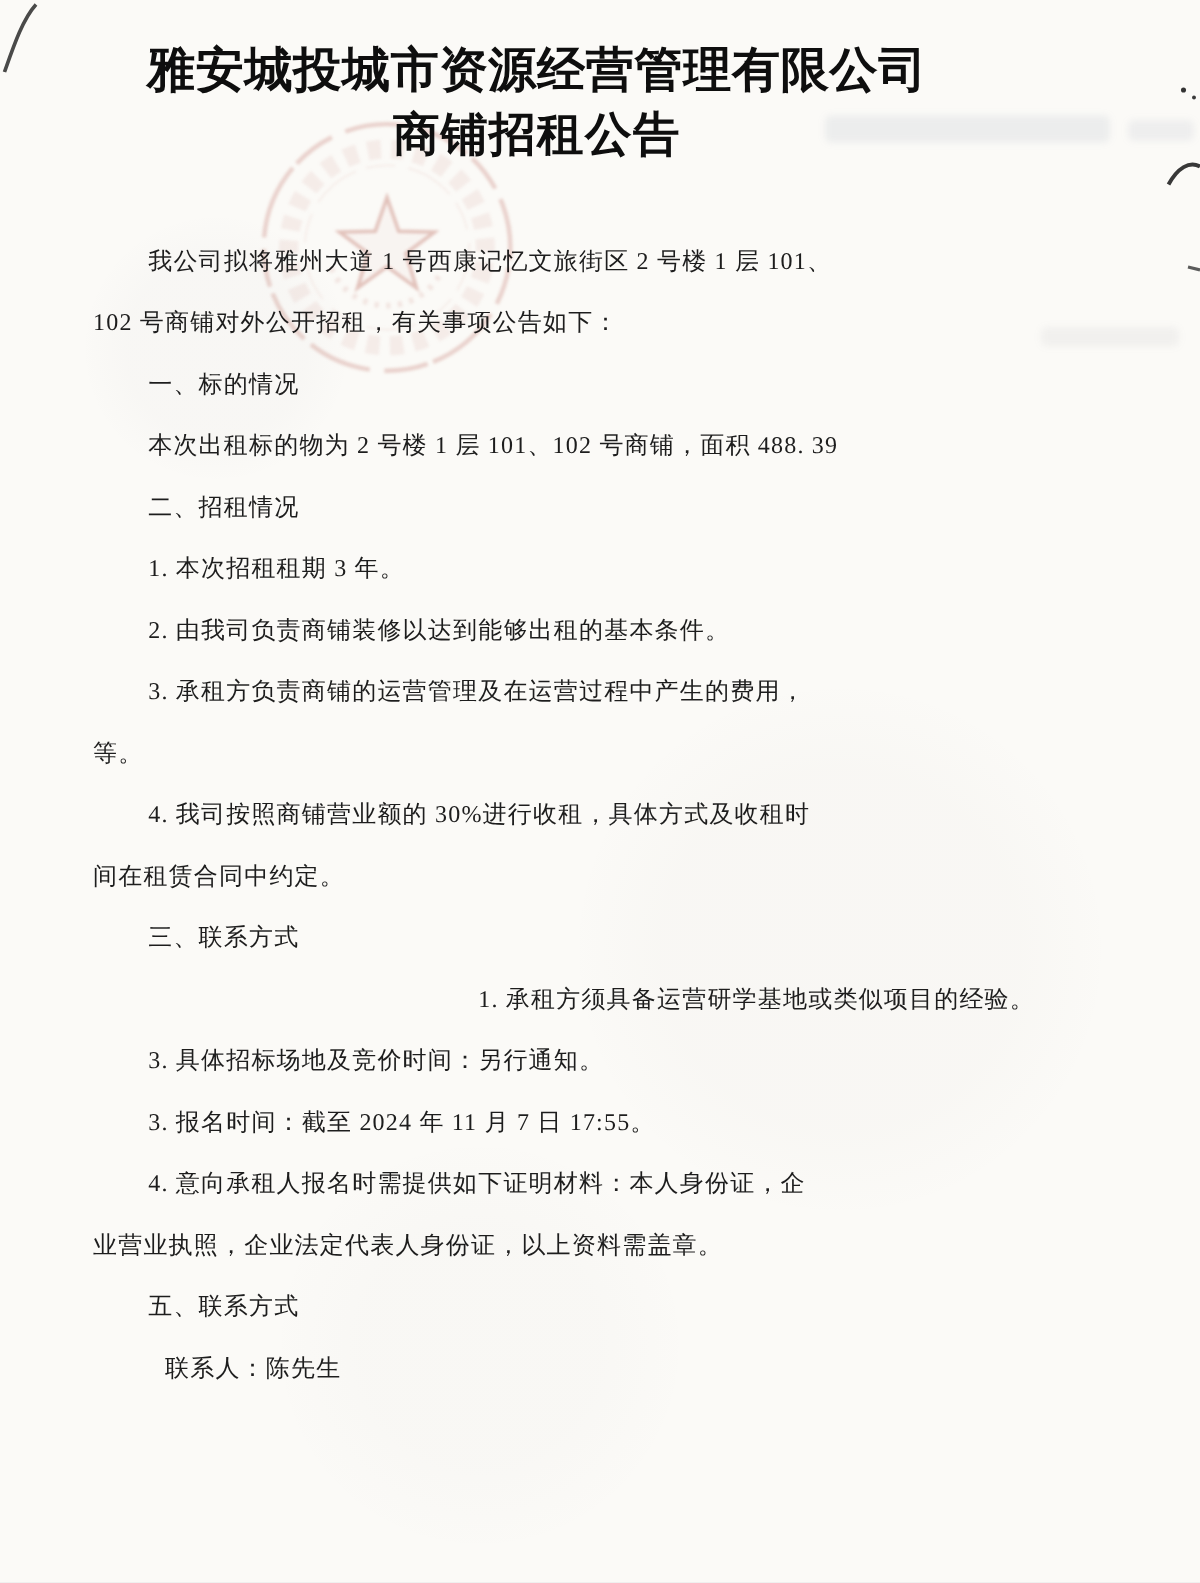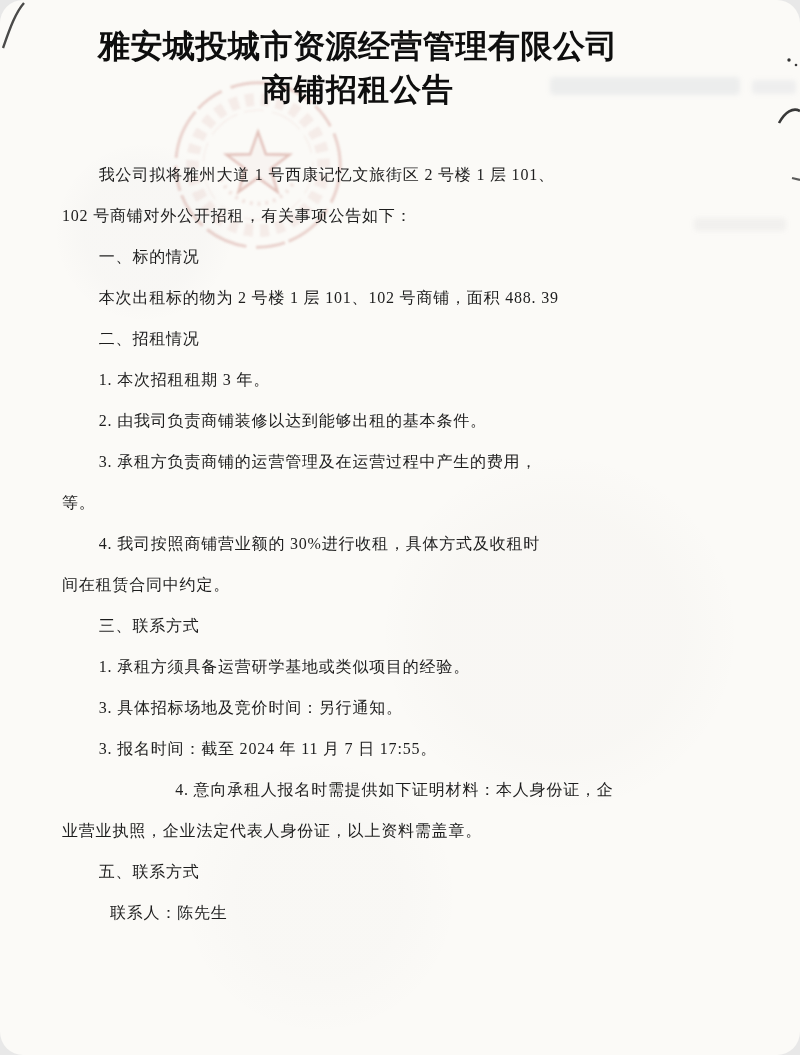--- a/index.html
+++ b/index.html
@@ -10,21 +10,20 @@
     height: 1055px;
     margin: 0 auto;
     background: #fbfaf7;
     background-image:
       radial-gradient(circle at 18% 22%, rgba(90,90,110,0.02) 0 60px, transparent 90px),
       radial-gradient(circle at 70% 60%, rgba(120,110,90,0.018) 0 120px, transparent 180px),
       radial-gradient(circle at 40% 85%, rgba(100,100,100,0.015) 0 80px, transparent 140px);
     overflow: hidden;
     font-family: "Liberation Serif", "DejaVu Serif", serif;
     color: #1d1d1d;
-    border-radius: 23px;
   }
 
   
   .title-block {
     position: absolute;
     left: 58px;
     top: 24px;
     width: 626px;
     text-align: center;
     transform: translateX(-13px);
@@ -129,24 +128,24 @@
       <div class="line" style="text-indent: 2.3em;">一、标的情况</div>
       <div class="line" style="text-indent: 2.3em;">本次出租标的物为 2 号楼 1 层 101、102 号商铺，面积 488. 39</div>
       <div class="line" style="text-indent: 2.3em;">二、招租情况</div>
       <div class="line" style="text-indent: 2.3em;">1. 本次招租租期 3 年。</div>
       <div class="line" style="text-indent: 2.3em;">2. 由我司负责商铺装修以达到能够出租的基本条件。</div>
       <div class="line" style="text-indent: 2.3em;">3. 承租方负责商铺的运营管理及在运营过程中产生的费用，</div>
       <div class="line" style="text-indent: 0em;">等。</div>
       <div class="line" style="text-indent: 2.3em;">4. 我司按照商铺营业额的 30%进行收租，具体方式及收租时</div>
       <div class="line" style="text-indent: 0em;">间在租赁合同中约定。</div>
       <div class="line" style="text-indent: 2.3em;">三、联系方式</div>
-      <div class="line" style="text-indent: 2.3em;">1. 承租方须具备运营研学基地或类似项目的经验。</div>
+      <div class="line" style="text-indent: 2.3em; text-align: right;">1. 承租方须具备运营研学基地或类似项目的经验。</div>
       <div class="line" style="text-indent: 2.3em;">3. 具体招标场地及竞价时间：另行通知。</div>
       <div class="line" style="text-indent: 2.3em;">3. 报名时间：截至 2024 年 11 月 7 日 17:55。</div>
-      <div class="line" style="text-indent: 2.3em; text-align: center;">4. 意向承租人报名时需提供如下证明材料：本人身份证，企</div>
+      <div class="line" style="text-indent: 2.3em;">4. 意向承租人报名时需提供如下证明材料：本人身份证，企</div>
       <div class="line" style="text-indent: 0em;">业营业执照，企业法定代表人身份证，以上资料需盖章。</div>
       <div class="line" style="text-indent: 2.3em;">五、联系方式</div>
       <div class="line" style="text-indent: 3em;">联系人：陈先生</div>
     </div>
 
   <svg class="artifacts" viewBox="0 0 800 1055">
     <path d="M3,48 C9,31 15,13 24,3" fill="none" stroke="#2a2a2a" stroke-width="2.4" opacity="0.85"></path>
     <circle cx="789" cy="60" r="1.7" fill="#333"></circle>
     <circle cx="796" cy="65" r="1.3" fill="#3a3a3a"></circle>
     <path d="M779,123 C785,112 793,107 800,111" fill="none" stroke="#222" stroke-width="2.6" opacity="0.9"></path>

